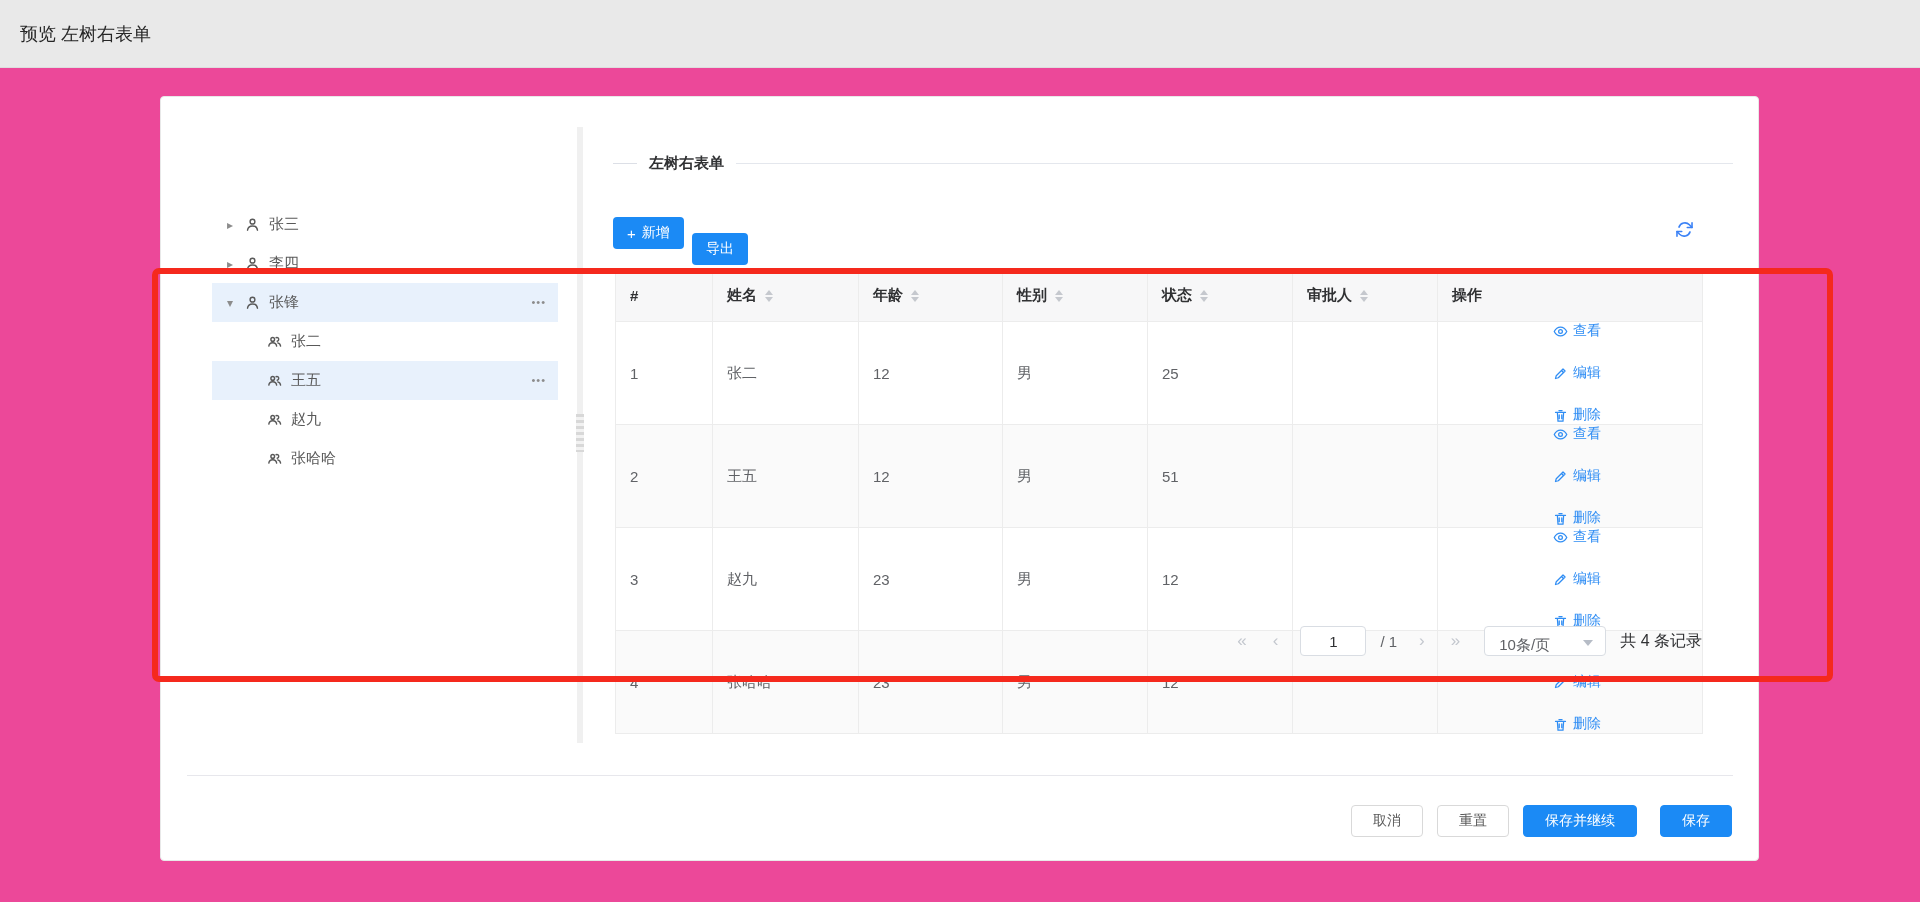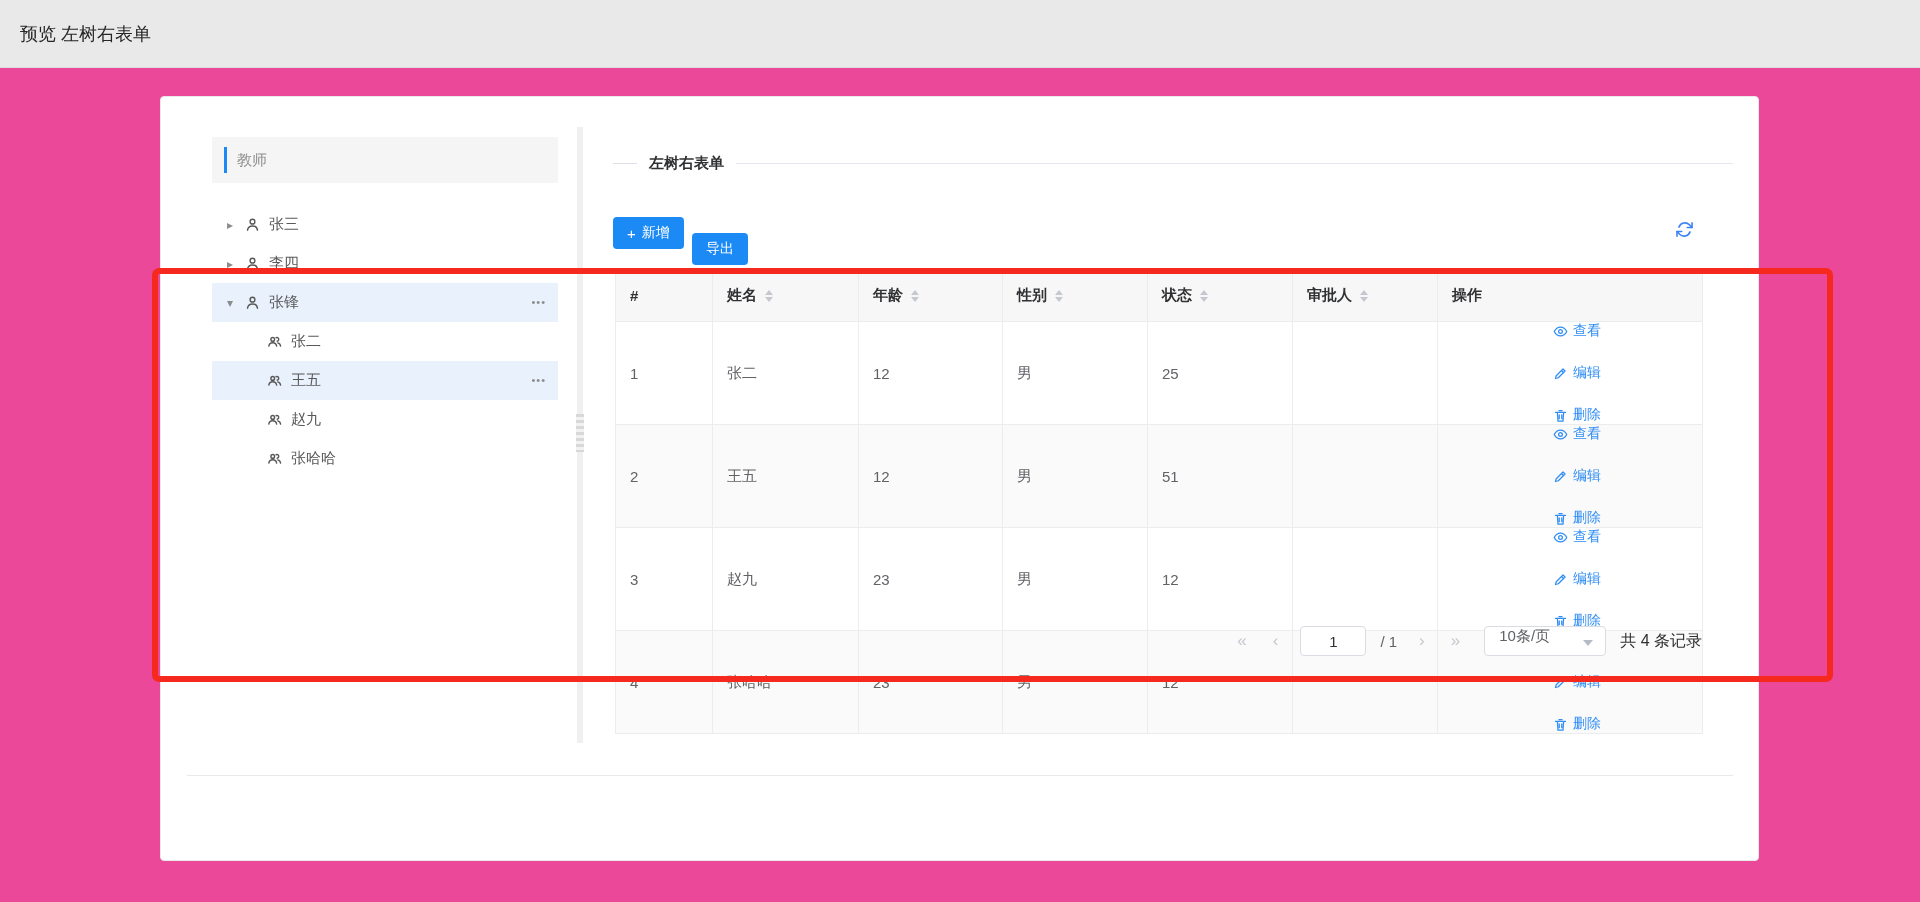--- a/index.html
+++ b/index.html
@@ -79,21 +79,21 @@
 
   
   .pagination { position:absolute; left:454px; top:529px; width:1087px; height:30px;
     display:flex; align-items:center; justify-content:flex-end; font-size:15px; color:#606266; }
   .pg-arrow { color:#c3c7ce; font-size:17px; cursor:default; padding:0 6px; }
   .pg-arrow.sp { margin-left:14px; }
   .pg-input { width:66px; height:30px; margin:0 14px 0 16px; border:1px solid #d9dde3;
     border-radius:4px; text-align:center; font-size:15px; color:#303133; font-family:inherit; outline:none; }
   .pg-slash { color:#606266; margin-right:16px; }
   .pg-select { width:122px; height:30px; margin-left:18px; border:1px solid #d9dde3; border-radius:4px;
-    display:inline-flex; align-items:flex-start; position:relative; cursor:pointer; background:#fff; }
+    display:inline-flex; align-items:flex-end; position:relative; cursor:pointer; background:#fff; }
   .pg-select .val { margin-left:14px; font-size:15px; color:#606266; }
   .pg-select .sel-caret { position:absolute; right:12px; top:13px; width:0; height:0;
     border-left:5px solid transparent; border-right:5px solid transparent; border-top:6px solid #b6bcc6; }
   .pg-total { margin-left:14px; font-size:16px; color:#303133; }
 
   
   .footer-divider { position:absolute; left:26px; top:678px; width:1546px; height:1px; background:#e7e7ec; }
   .footer { position:absolute; right:26px; top:708px; display:flex; align-items:center; gap:14px; }
   .fbtn { height:32px; border-radius:4px; font-size:14px; font-family:inherit; cursor:pointer;
     display:inline-flex; align-items:center; justify-content:center; padding:0 21px; }
@@ -109,24 +109,20 @@
 <body>
 
 <div class="stage">
 
   <header class="topbar">
     <div class="topbar-title">预览 左树右表单</div>
   </header>
 
   <div class="card">
 
-    <div class="tree-header">
-      <span class="tree-header-bar"></span>
-      <span class="tree-header-title">教师</span>
-    </div>
 
     <div class="tree-list">
 
       <div class="tree-row parent">
         <span class="caret">▸</span>
         <span class="ticon">
           <svg viewBox="0 0 24 24" fill="none" stroke="currentColor" stroke-width="2" stroke-linecap="round">
               <circle cx="12" cy="8" r="3.4"></circle>
               <path d="M5 20c.5-4 3.2-6 7-6s6.5 2 7 6"></path>
             </svg>
@@ -427,16 +423,22 @@
       <span class="pg-arrow">›</span>
       <span class="pg-arrow sp">»</span>
       <span class="pg-select">
         <span class="val">10条/页</span>
         <span class="sel-caret"></span>
       </span>
       <span class="pg-total">共 4 条记录</span>
     </div>
 
     <div class="footer-divider"></div>
+    <div class="footer">
+      <button class="fbtn ghost">取消</button>
+      <button class="fbtn ghost">重置</button>
+      <button class="fbtn solid">保存并继续</button>
+      <button class="fbtn solid save">保存</button>
+    </div>
   </div>
 
   <div class="annotation"></div>
 </div>
 
 </body></html>

